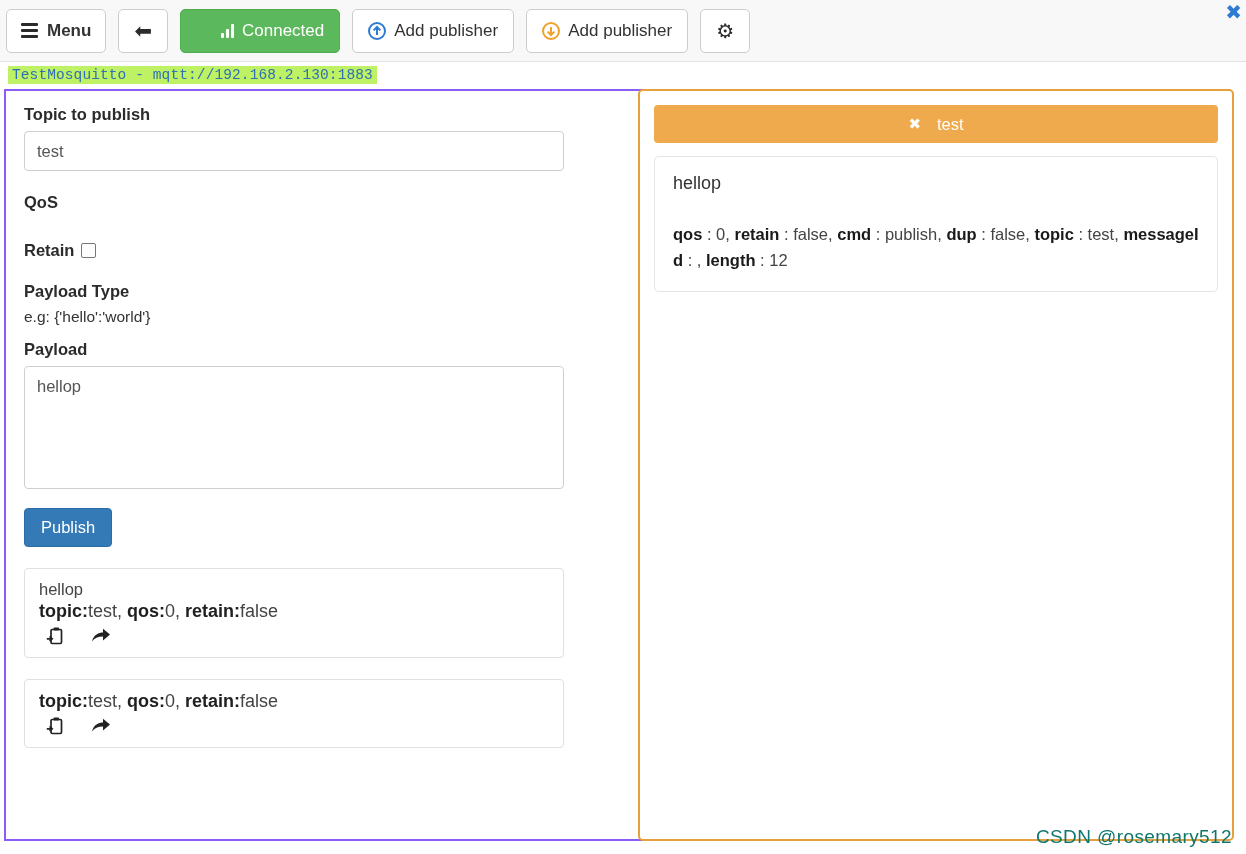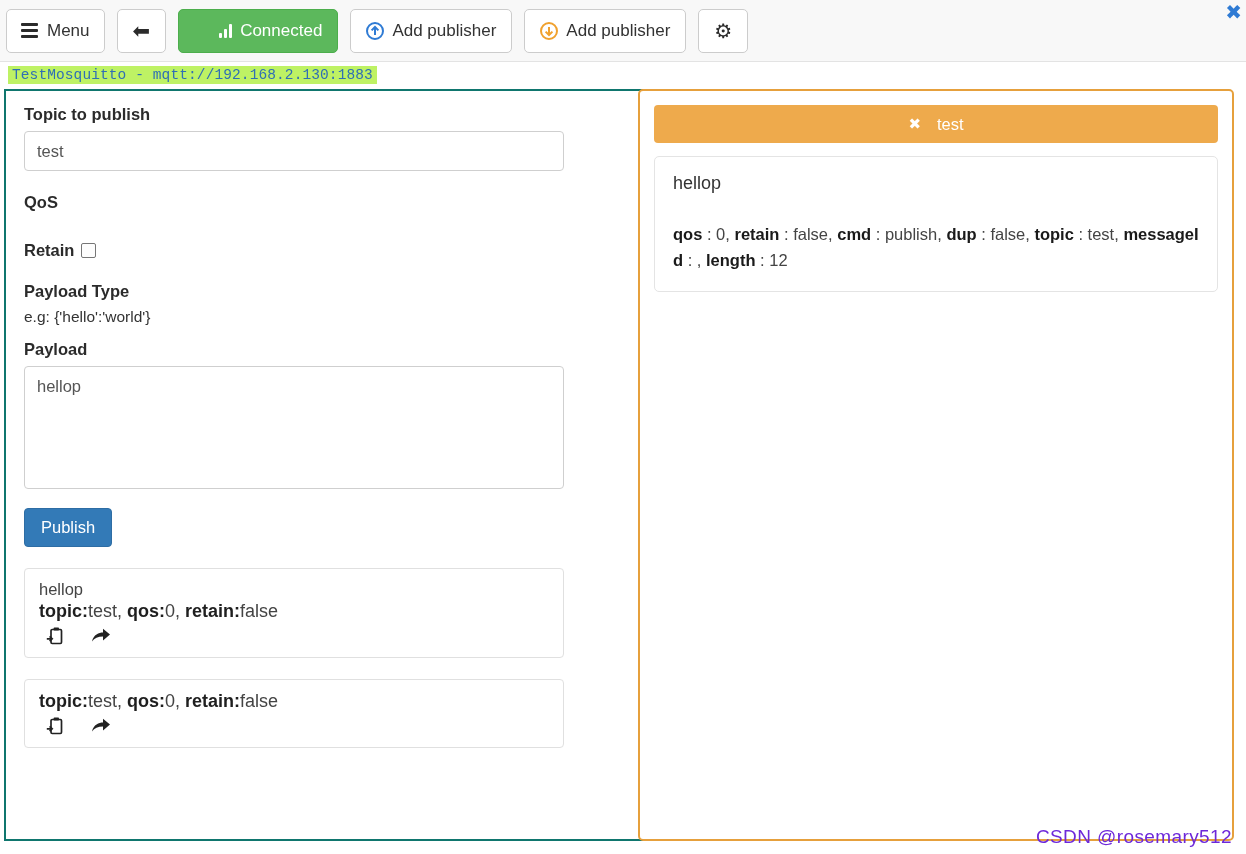--- a/index.html
+++ b/index.html
@@ -33,21 +33,21 @@
     display: flex;
     align-items: center;
     gap: 8px;
     padding: 0 15px;
     font-size: 17px;
     color: #333333;
     cursor: pointer;
     white-space: nowrap;
     font-family: "Liberation Sans", sans-serif;
   }
-  .tbtn.menu { font-weight: normal; padding: 0 14px; gap: 9px; }
+  .tbtn.menu { font-weight: bold; padding: 0 14px; gap: 9px; }
   .tbtn.icon-only { padding: 0 15px; }
   .tbtn.connected {
     background: #5cb85c;
     border-color: #4cae4c;
     color: #ffffff;
     padding-left: 40px;
   }
   .hamburger { display: inline-flex; flex-direction: column; gap: 3px; width: 17px; }
   .hamburger i { display: block; height: 3px; background: #2b2b2b; border-radius: 1px; }
   .bars-icon { display: inline-flex; align-items: flex-end; gap: 2px; height: 15px; }
@@ -70,21 +70,21 @@
     padding: 1px 4px;
     letter-spacing: 0.1px;
     white-space: nowrap;
   }
 
   
   .left-panel {
     position: absolute;
     left: 4px; top: 89px;
     width: 680px; height: 752px;
-    border: 2px solid #0f766e;
+    border: 2px solid #8b5cf6;
     background: #ffffff;
     overflow: hidden;
   }
   .lp-inner {
     position: absolute;
     left: 0; top: 0;
     width: 576px; height: 100%;
     padding: 14px 18px 0 18px;
   }
   .close-x {
@@ -245,21 +245,21 @@
     line-height: 1.55;
     word-break: break-all;
   }
   .msg-meta b { color: #1a1a1a; }
 
   
   .watermark {
     position: absolute;
     right: 14px; bottom: 6px;
     font-size: 19px;
-    color: #6d28d9;
+    color: #0f766e;
     letter-spacing: 0.4px;
     font-family: "Liberation Sans", sans-serif;
   }
 </style>
 </head>
 <body>
 
 <div class="toolbar">
 
   <button class="tbtn menu">

